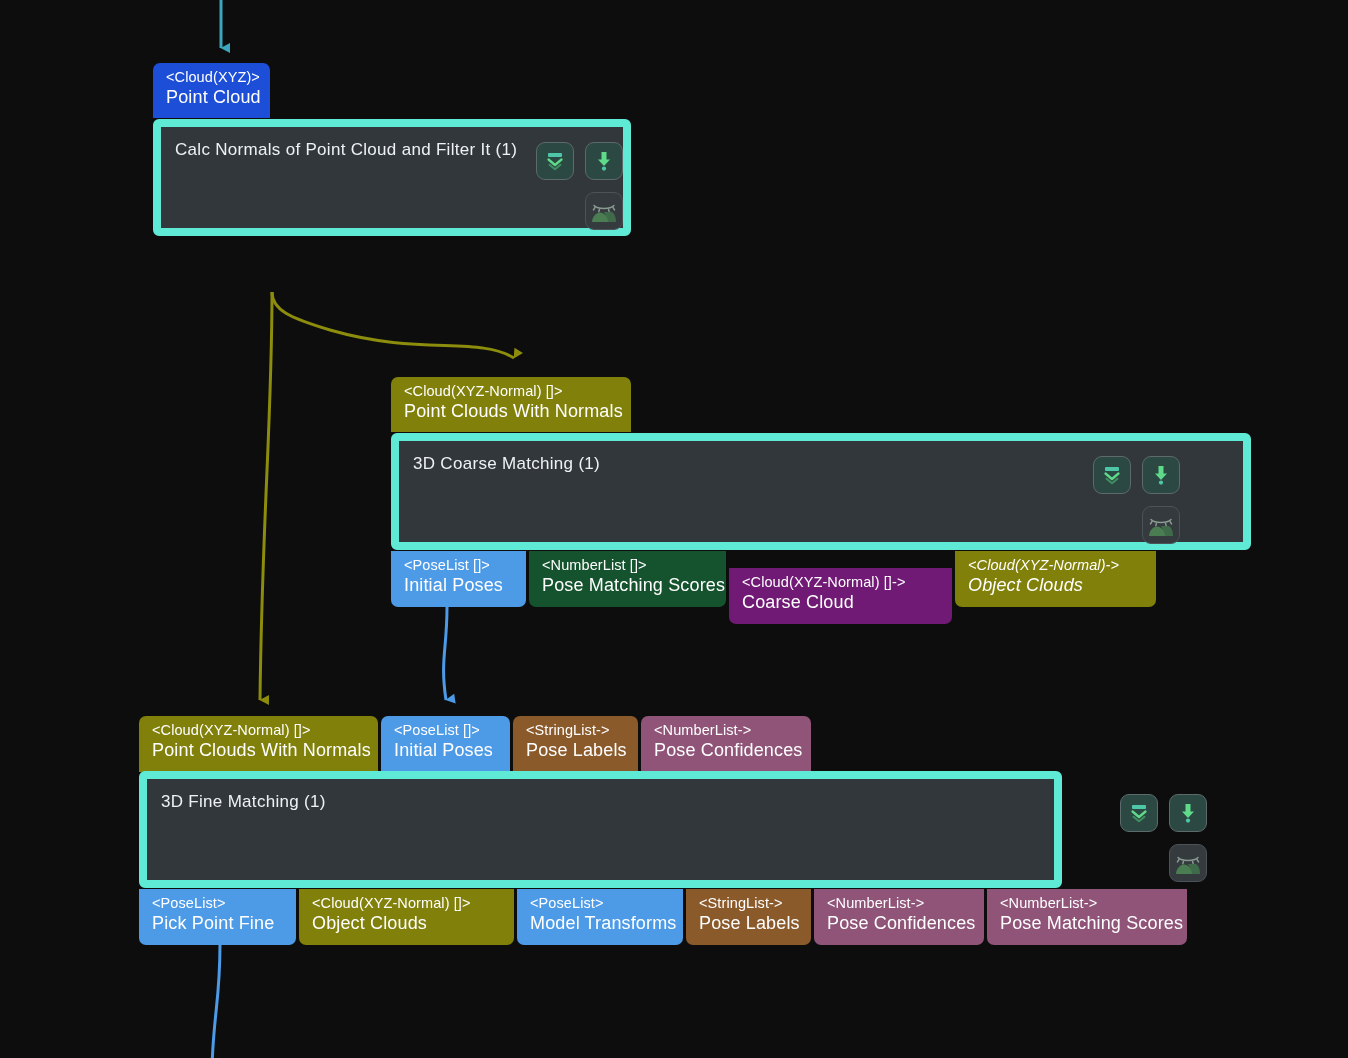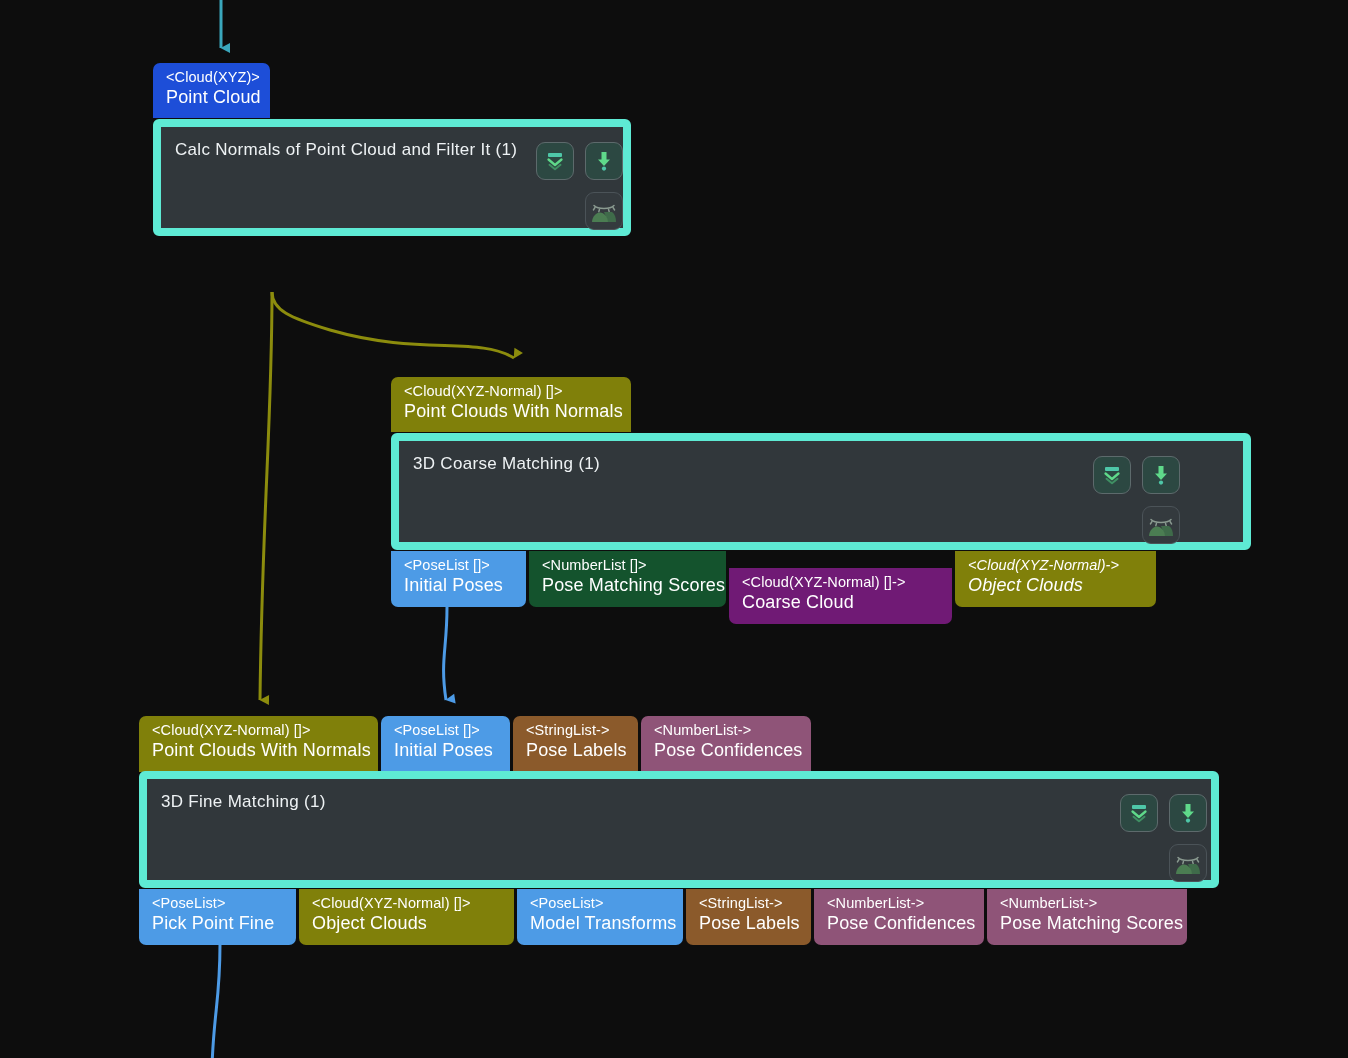--- a/index.html
+++ b/index.html
@@ -242,21 +242,21 @@
   <div class="port top" style="left:513px; top:716px; width:125px; height:56px; background:#8b5a2b;">
     <span class="type">&lt;StringList-&gt;</span>
     <span class="nm">Pose Labels</span>
   </div>
 
   <div class="port top" style="left:641px; top:716px; width:170px; height:56px; background:#8f5478;">
     <span class="type">&lt;NumberList-&gt;</span>
     <span class="nm">Pose Confidences</span>
   </div>
 
-  <div class="node" style="left:139px; top:771px; width:1080px; height:117px;">
+  <div class="node" style="left:139px; top:771px; width:923px; height:117px;">
     <span class="title">3D Fine Matching (1)</span>
 
     <div class="btn" style="left:973px; top:15px;">
       <svg width="22" height="22" viewBox="0 0 22 22">
         <rect x="4" y="3" width="14" height="4" rx="1" fill="#4ec7a8"></rect>
         <path d="M4.5 9.5 L11 15 L17.5 9.5" stroke="#5fd98a" stroke-width="2.3" fill="none" stroke-linecap="round" stroke-linejoin="round"></path>
         <path d="M5.5 14.8 L11 19.3 L16.5 14.8" stroke="#3f8f63" stroke-width="2" fill="none" stroke-linecap="round" stroke-linejoin="round"></path>
       </svg>
     </div>
 

